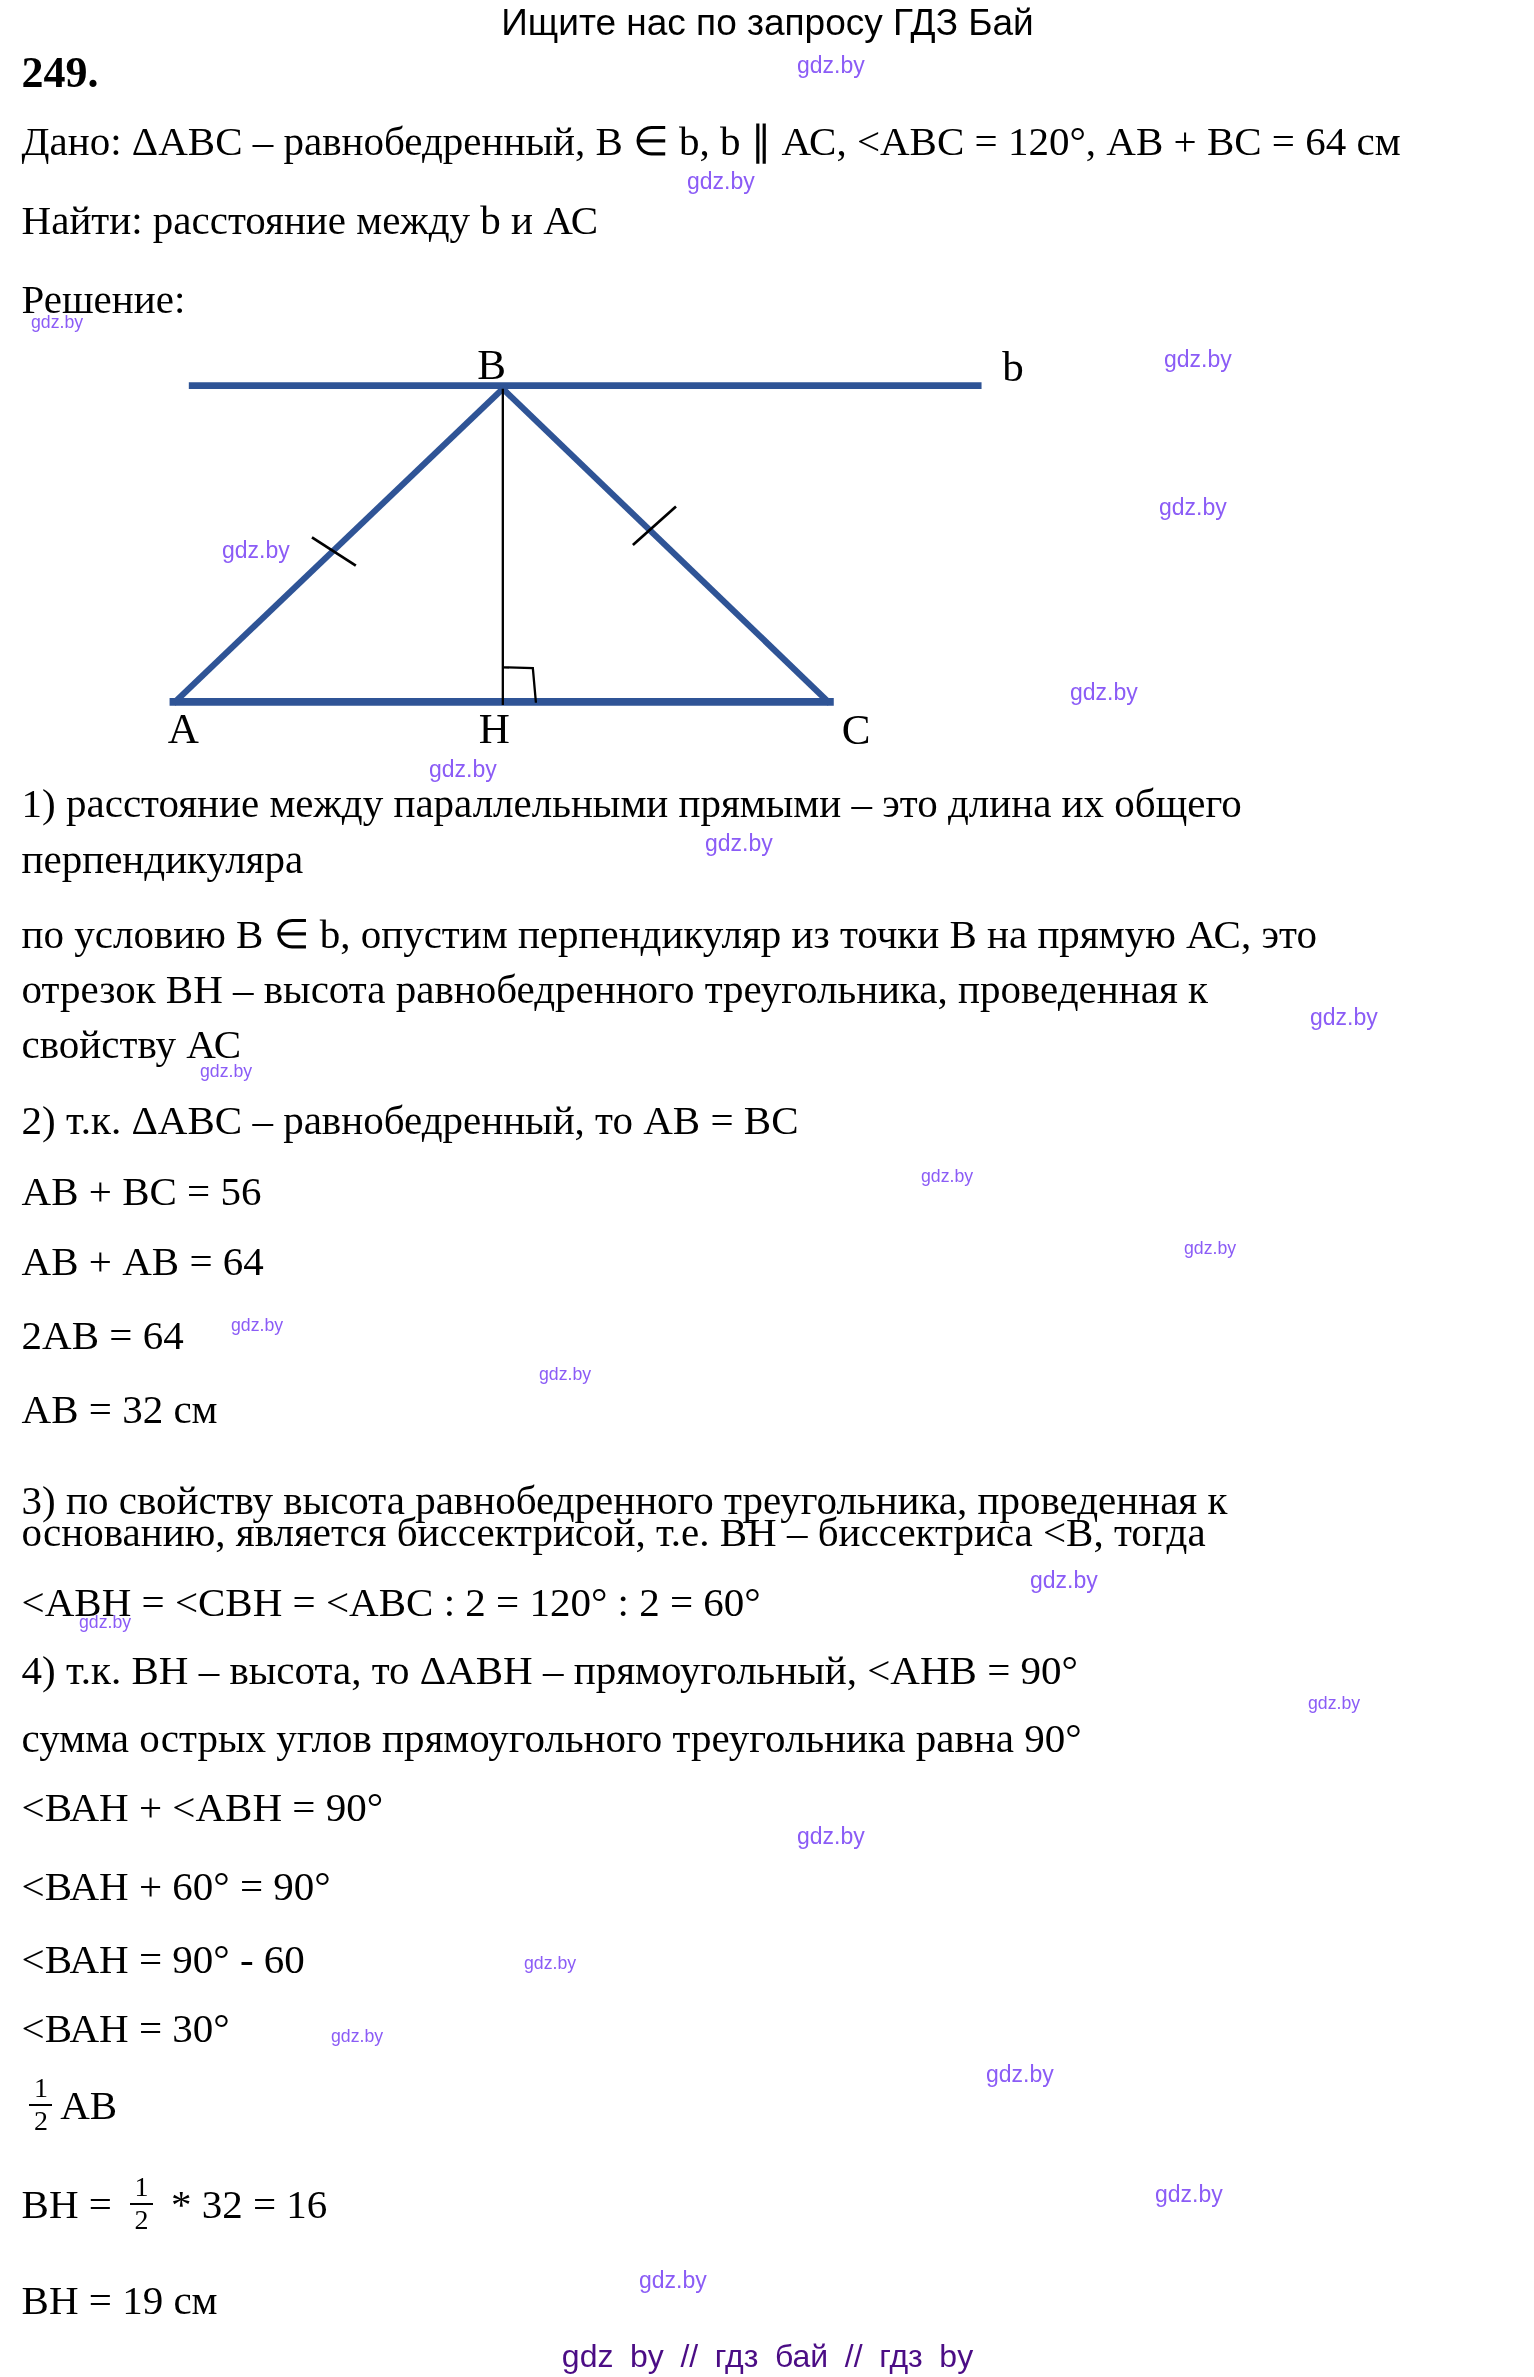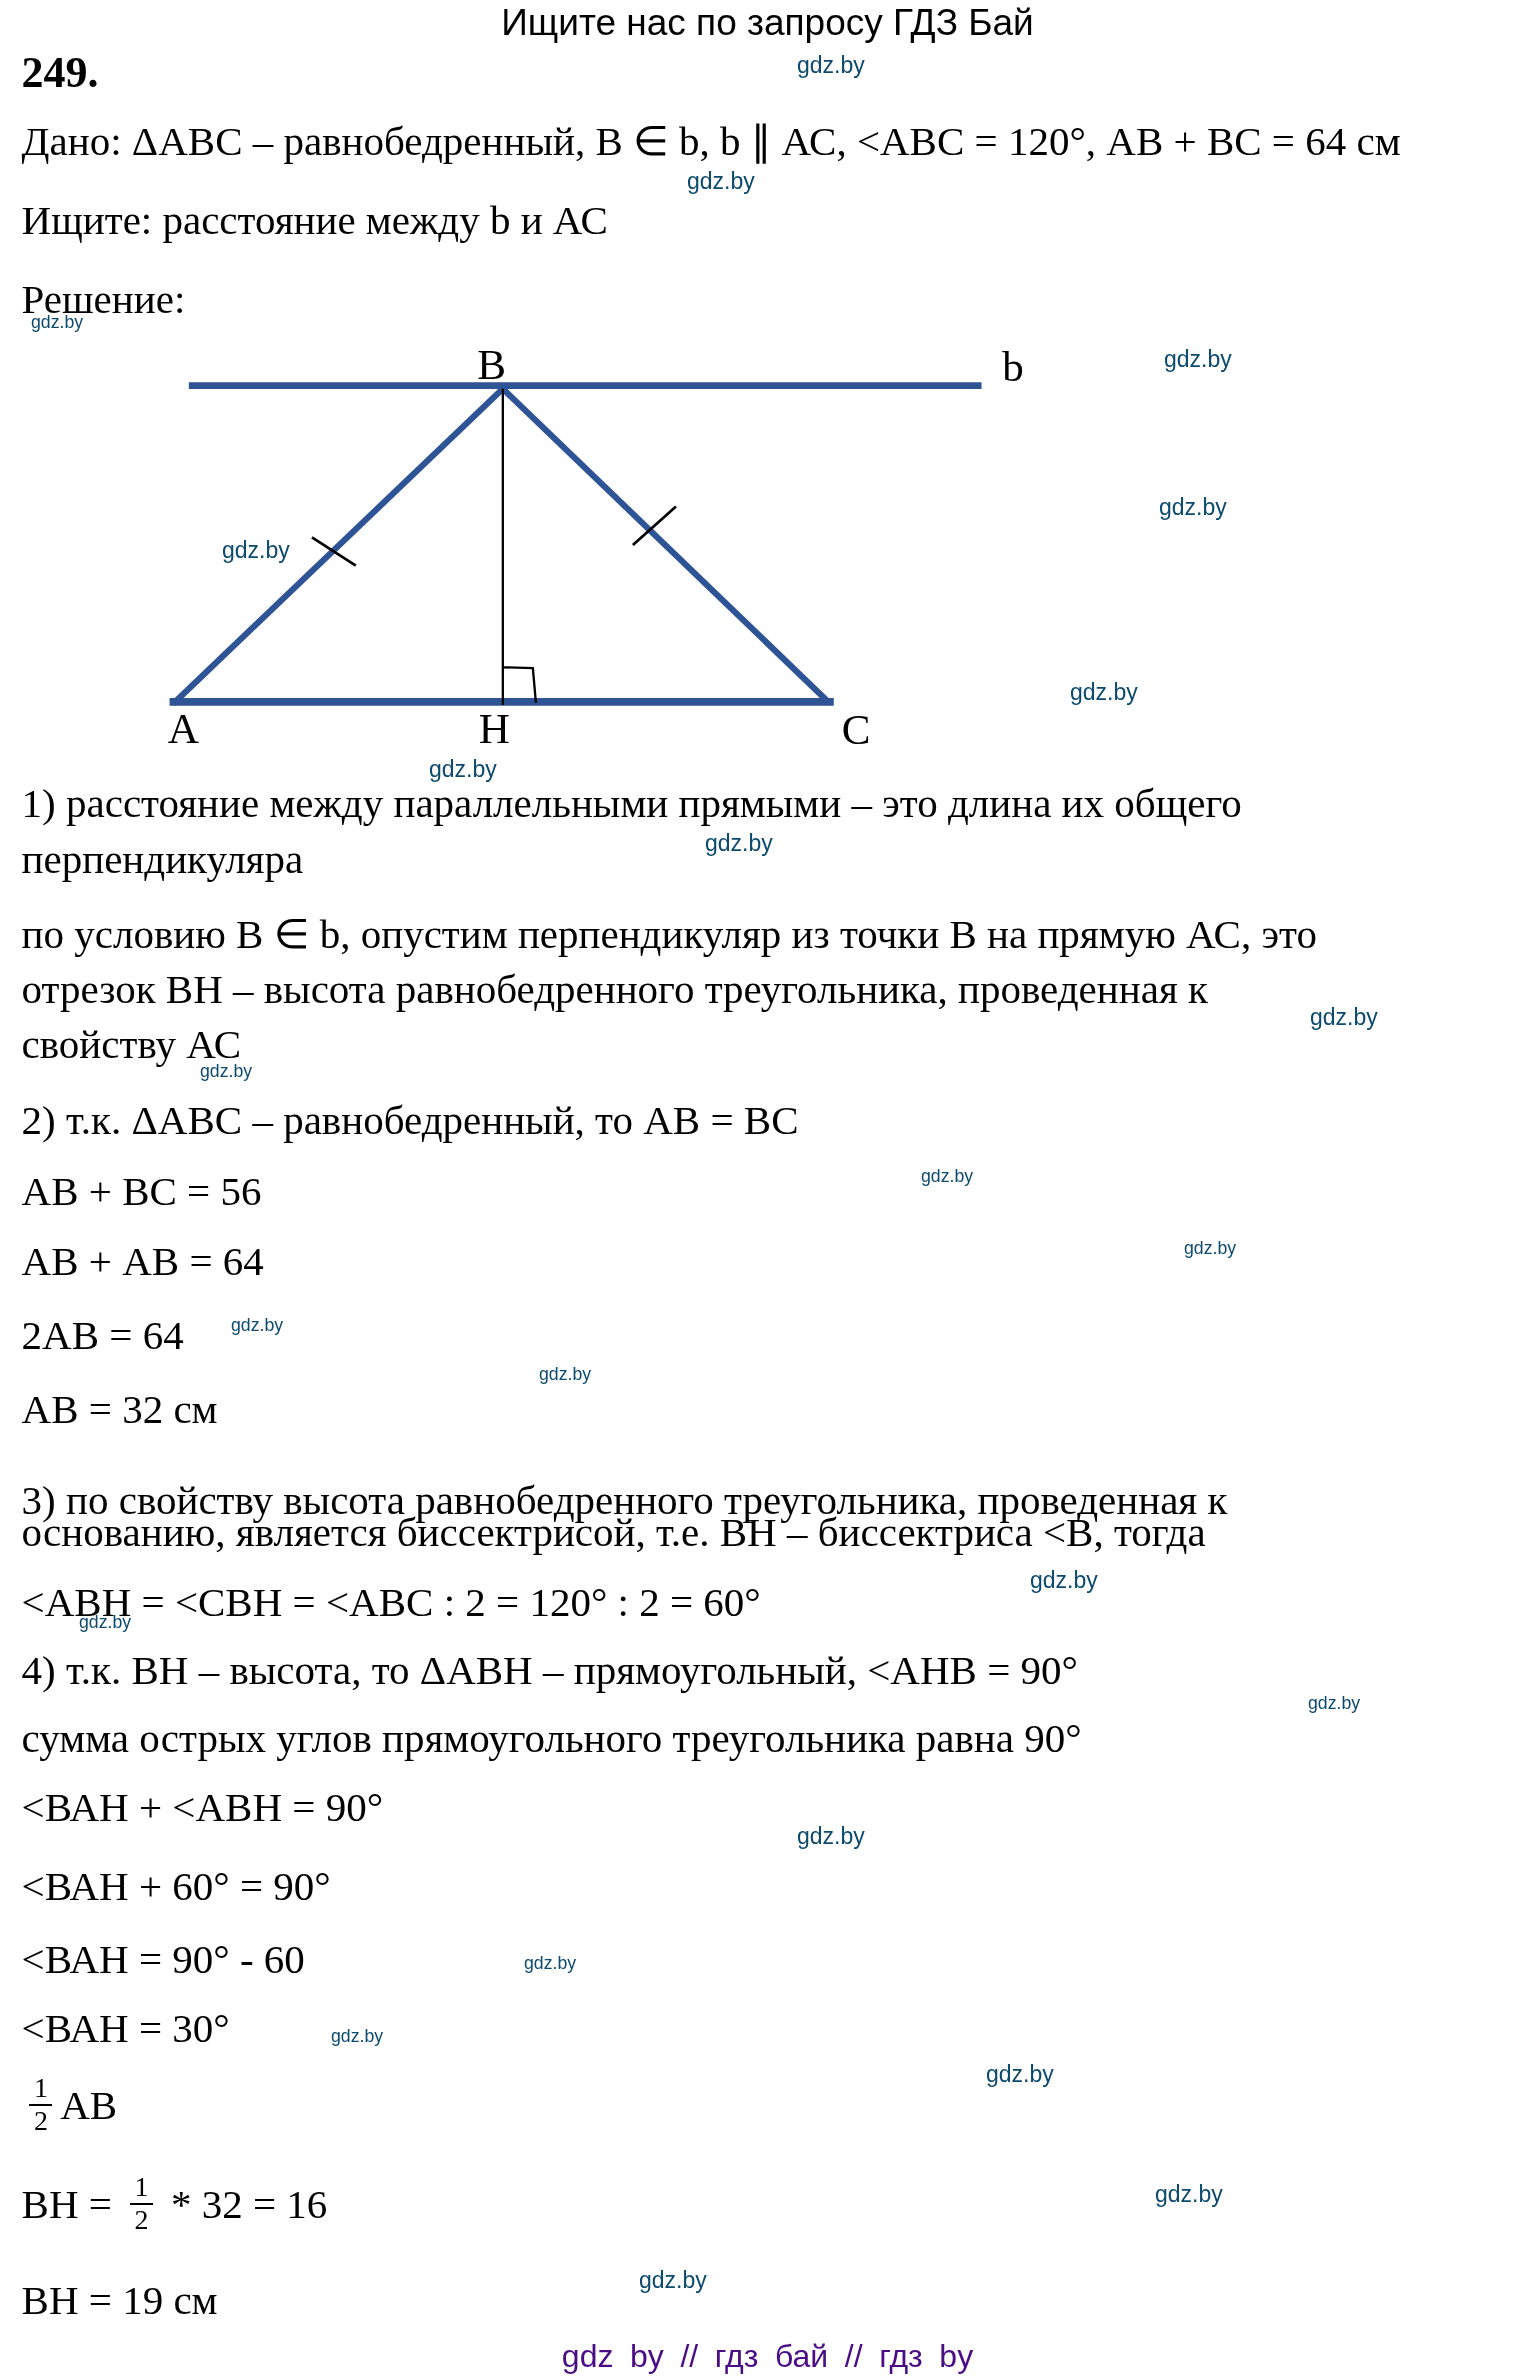--- a/index.html
+++ b/index.html
@@ -6,21 +6,21 @@
   body{
     width:1535px;height:2377px;position:relative;background:#ffffff;
     font-family:"Liberation Serif",serif;color:#000;overflow:hidden;
   }
   .tl{ 
     position:absolute;left:21.6px;font-size:41px;line-height:1.15;
     white-space:nowrap;color:#000;
   }
   .num{font-weight:bold;font-size:44px;}
   .wm{
-    position:absolute;font-family:"Liberation Sans",sans-serif;color:#0c4a6e;
+    position:absolute;font-family:"Liberation Sans",sans-serif;color:#8b5cf6;
     white-space:nowrap;
   }
   .wm.m{font-size:23px;}
   .wm.s{font-size:17.7px;}
   .promo-top{
     position:absolute;top:1.5px;left:0;width:100%;text-align:center;
     font-family:"Liberation Sans",sans-serif;font-size:37px;color:#000000;
   }
   .promo-bottom{
     position:absolute;top:2338px;left:0;width:100%;text-align:center;
@@ -39,21 +39,21 @@
   .frac .fnum{padding:0 4.6px;}
   .frac .fden{border-top:2.3px solid #000;padding:0 4.6px;}
 </style>
 </head>
 <body>
 
 <div class="promo-top">Ищите нас по запросу ГДЗ Бай</div>
 
 <div class="tl num" style="top:48px">249.</div>
 <div class="tl" style="top:118px">Дано: ΔАВС – равнобедренный, В ∈ b, b ∥ АС, &lt;АВС = 120°, АВ + ВС = 64 см</div>
-<div class="tl" style="top:197px">Ищите: расстояние между b и АС</div>
+<div class="tl" style="top:197px">Найти: расстояние между b и АС</div>
 <div class="tl" style="top:276px">Решение:</div>
 
 <svg class="figure-svg" width="1078" height="431" viewBox="0 430 1400 560">
   <line x1="245" y1="501" x2="1275" y2="501" stroke-width="9" stroke="#2F5496"></line>
   <line x1="225" y1="914" x2="653" y2="505" stroke-width="8" stroke="#2F5496"></line>
   <line x1="653" y1="505" x2="1078" y2="914" stroke-width="8" stroke="#2F5496"></line>
   <line x1="220" y1="912" x2="1083" y2="912" stroke-width="10" stroke="#2F5496"></line>
   <line x1="653" y1="505" x2="653" y2="916" stroke="#000" stroke-width="3"></line>
   <path d="M 653 867 L 692 868 L 696 913" fill="none" stroke="#000" stroke-width="3"></path>
   <line x1="405" y1="698" x2="462" y2="735" stroke="#000" stroke-width="3.5"></line>

